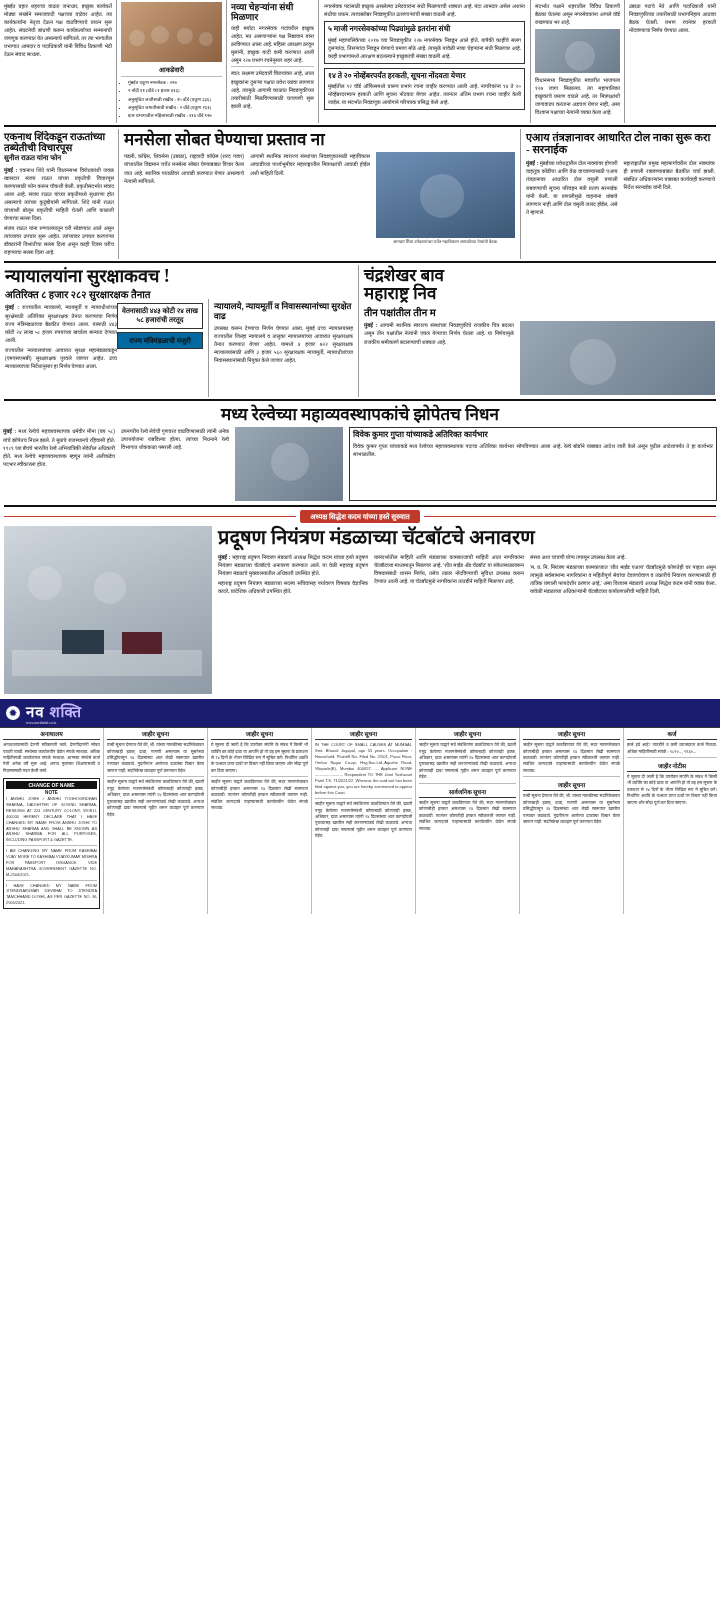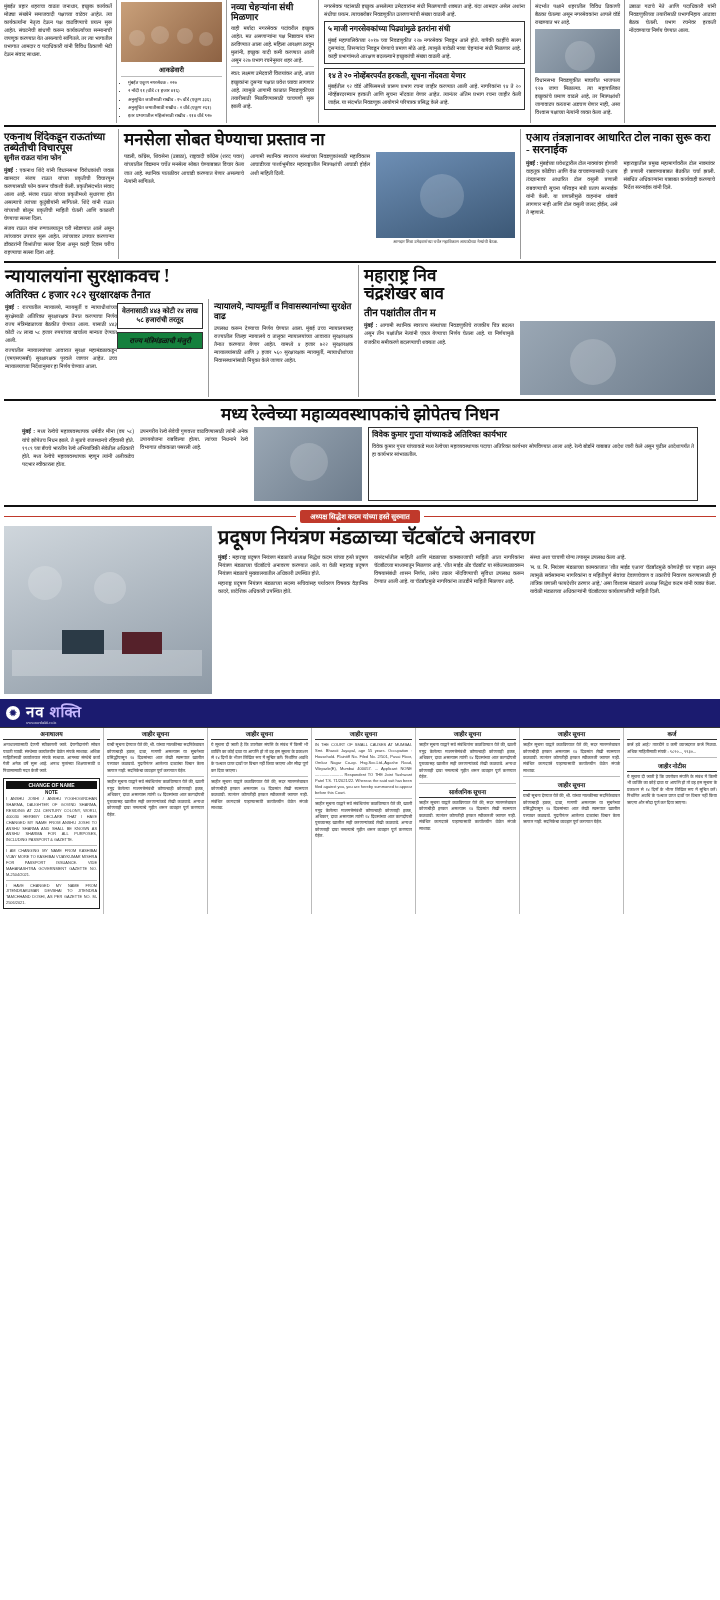--- a/index.html
+++ b/index.html
@@ -12,21 +12,21 @@
   .tiny{font-size:4.3px;line-height:1.5;text-align:justify;color:#333;}
   .dateline{font-weight:bold;font-size:5.4px;}
   .sect{display:flex;}
   .sep-v{border-left:1px solid #999;}
   .photo{background:linear-gradient(135deg,#9aa7b4,#6d7c8c);position:relative;overflow:hidden;}
   .photo.warm{background:linear-gradient(135deg,#c9a07a,#8d6243);}
   .photo.blue{background:linear-gradient(160deg,#6e8fb5,#3c5876);}
   .photo.office{background:linear-gradient(160deg,#cfd6dc,#8e9aa6);}
   .cap{font-size:4.2px;text-align:center;color:#333;padding-top:1px;}
   .boxed{border:1px solid #333;padding:3px;}
-  .grayband{background:#15803d;font-style:italic;}
+  .grayband{background:#0369a1;}
   .bullets{font-size:4.6px;line-height:1.6;}
   .bullets li{margin-bottom:1px;}
   .masthead{background:#1b1b6f;color:#fff;display:flex;align-items:center;padding:2px 6px;}
   .mast-logo{width:14px;height:14px;border-radius:50%;background:#fff;color:#1b1b6f;display:flex;align-items:center;justify-content:center;font-size:9px;font-weight:bold;margin-right:6px;}
   .mast-title{font-size:15px;font-weight:bold;letter-spacing:1px;}
   .mast-title .red{color:#c4b5fd;}
   .mast-sub{font-size:3.6px;margin-left:4px;opacity:.85;}
   .cls-head{font-weight:bold;text-align:center;font-size:6px;border-bottom:1px solid #333;margin-bottom:2px;padding-bottom:1px;}
   .cls-col{border-right:1px solid #bbb;padding:2px 3px;box-sizing:border-box;}
   .notice-box{border:1px solid #222;padding:2px;margin-bottom:3px;}
@@ -161,39 +161,39 @@
         </div>
       </div>
     </div>
 
     <div class="col sep-v" style="width:150px;padding:2px 5px;box-sizing:border-box;margin-top:34px;">
       <div class="hl" style="font-size:8.5px;line-height:1.2;margin-bottom:3px;">न्यायालये, न्यायमूर्ती व निवासस्थानांच्या सुरक्षेत वाढ</div>
       <div class="body-txt">उपलब्ध करून देण्याचा निर्णय घेण्यात आला. मुंबई उच्च न्यायालयासह राज्यातील जिल्हा न्यायालये व तालुका न्यायालयांच्या आवारात सुरक्षारक्षक तैनात करण्यात येणार आहेत. यामध्ये ४ हजार ७२२ सुरक्षारक्षक न्यायालयांसाठी आणि ३ हजार ५६० सुरक्षारक्षक न्यायमूर्ती, न्यायाधीशांच्या निवासस्थानांसाठी नियुक्त केले जाणार आहेत.</div>
     </div>
 
     <div class="col sep-v" style="width:362px;padding:2px 5px;box-sizing:border-box;">
+      <div class="hl" style="font-size:17px;line-height:1.1;">चंद्रशेखर बाव</div>
       <div class="hl" style="font-size:17px;line-height:1.1;">महाराष्ट्र निव</div>
-      <div class="hl" style="font-size:17px;line-height:1.1;">चंद्रशेखर बाव</div>
       <div class="hl" style="font-size:10px;margin:3px 0;">तीन पक्षांतील तीन म</div>
       <div class="flexrow" style="gap:6px;">
         <div style="width:150px;">
           <div class="body-txt"><span class="dateline">मुंबई :</span> <span>आगामी स्थानिक स्वराज्य संस्थांच्या निवडणुकीचे राजकीय चित्र बदलत असून तीन पक्षांतील नेत्यांनी एकत्र येण्याचा निर्णय घेतला आहे. या निर्णयामुळे राजकीय समीकरणे बदलण्याची शक्यता आहे.</span></div>
         </div>
         <div style="flex:1;">
           <div class="photo" style="height:74px;">
             <div class="person" style="left:50px;top:18px;width:46px;height:46px;"></div>
           </div>
         </div>
       </div>
     </div>
   </div>
 
   <div class="thick" style="margin:2px 4px;"></div>
 
-  <div style="padding:2px 22px;">
+  <div style="padding:2px 3px;">
     <div class="hl center" style="font-size:17px;line-height:1.12;margin-bottom:3px;">मध्य रेल्वेच्या महाव्यवस्थापकांचे झोपेतच निधन</div>
     <div class="flexrow" style="gap:6px;">
       <div style="width:112px;">
         <div class="body-txt"><span class="dateline">मुंबई :</span> <span>मध्य रेल्वेचे महाव्यवस्थापक धर्मवीर मीना (वय ५८) यांचे झोपेतच निधन झाले. ते मूळचे राजस्थानचे रहिवासी होते. १९८९ च्या बॅचचे भारतीय रेल्वे अभियांत्रिकी सेवेतील अधिकारी होते. मध्य रेल्वेचे महाव्यवस्थापक म्हणून त्यांनी अलीकडेच पदभार स्वीकारला होता.</span></div>
       </div>
       <div style="width:108px;">
         <div class="body-txt">उपनगरीय रेल्वे सेवेची गुणवत्ता वाढविण्यासाठी त्यांनी अनेक उपाययोजना राबविल्या होत्या. त्यांच्या निधनाने रेल्वे विभागात शोककळा पसरली आहे.</div>
       </div>
       <div style="width:108px;">
         <div class="photo" style="height:74px;">

